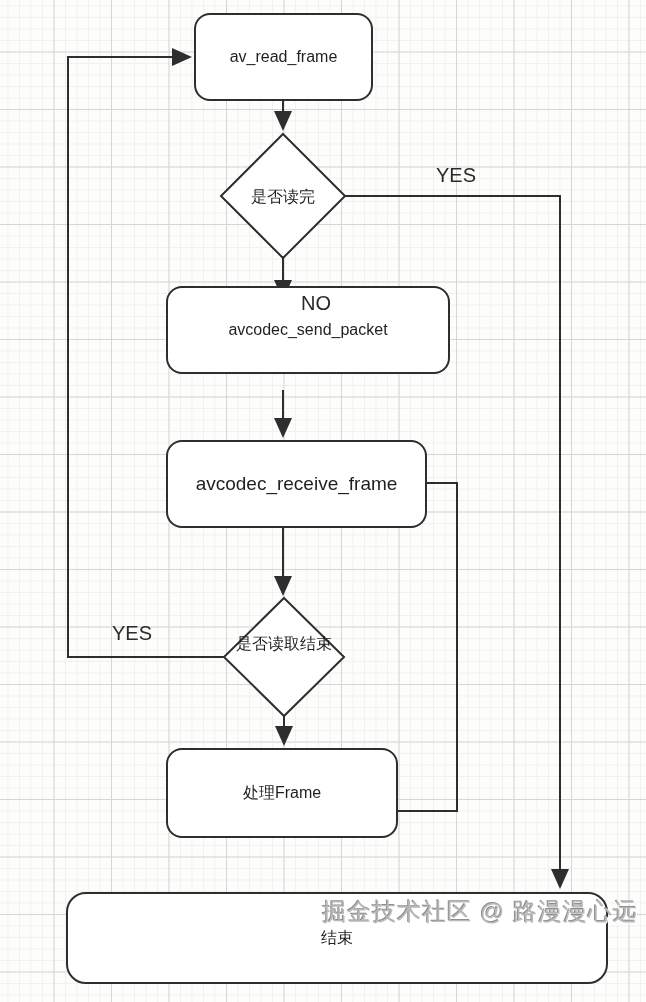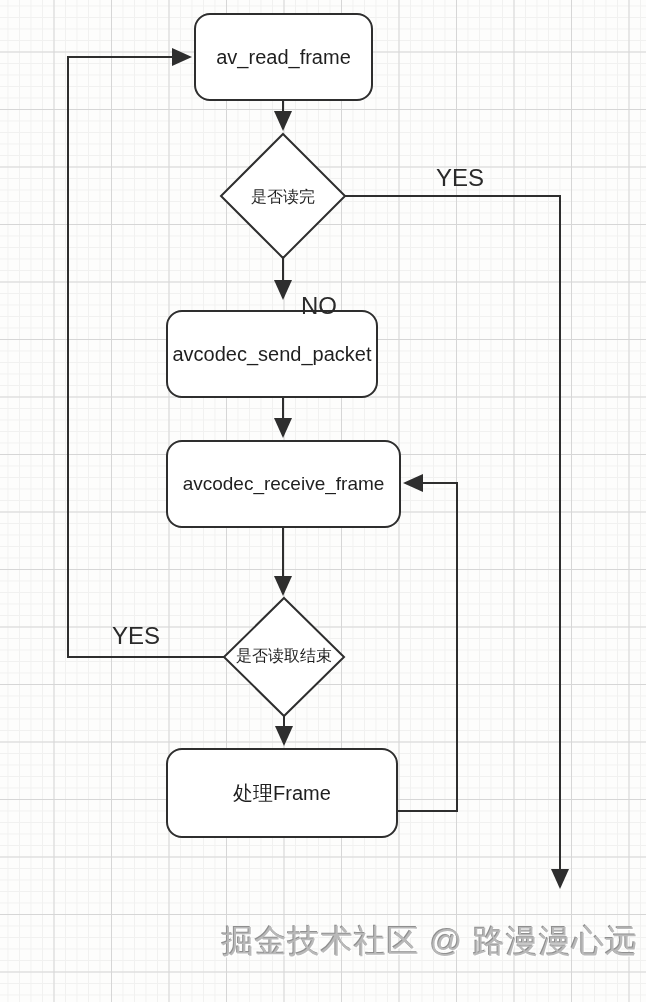--- a/index.html
+++ b/index.html
@@ -34,52 +34,52 @@
   }
   .node {
     position: absolute;
     background: #ffffff;
     border: 2px solid #2e2e2e;
     border-radius: 16px;
     display: flex;
     align-items: center;
     justify-content: center;
     text-align: center;
-    font-size: 20px;
+    font-size: 16px;
     line-height: 26px;
     white-space: nowrap;
     color: #1f1f1f;
   }
   .node-av-read-frame   { left: 194px; top: 13px;  width: 179px; height: 88px; }
-  .node-send-packet     { left: 166px; top: 310px; width: 212px; height: 88px; }
-  .node-receive-frame   { left: 166px; top: 440px; width: 235px; height: 88px; font-size: 19px; align-items: center; }
+  .node-send-packet     { left: 166px; top: 286px; width: 284px; height: 88px; }
+  .node-receive-frame   { left: 166px; top: 440px; width: 261px; height: 88px; font-size: 19px; align-items: center; }
   .node-process-frame   { left: 166px; top: 748px; width: 232px; height: 90px; justify-content: center; }
   .node-end             { left: 66px;  top: 892px; width: 542px; height: 92px; border-radius: 20px; }
   .diamond-label {
     position: absolute;
     text-align: center;
     font-size: 16px;
     line-height: 27px;
     color: #1f1f1f;
   }
   .diamond-label-1 { left: 222px; top: 183px; width: 122px; }
-  .diamond-label-2 { left: 234px; top: 630px; width: 100px; word-break: break-all; margin-top: 12px; }
+  .diamond-label-2 { left: 234px; top: 630px; width: 100px; word-break: break-all; }
   .edge-label {
     position: absolute;
-    font-size: 24px;
+    font-size: 20px;
     color: #2a2a2a;
   }
   .edge-label-yes-right { left: 436px; top: 164px; }
   .edge-label-no        { left: 301px; top: 272px; margin-top: 20px; }
   .edge-label-yes-left  { left: 112px; top: 622px; }
   .watermark {
     position: absolute;
     right: 8px;
-    top: 920px;
-    font-size: 32px;
+    top: 896px;
+    font-size: 24px;
     letter-spacing: 1px;
     color: #b9b9b9;
     text-shadow: -1px -1px 0 #8f8f8f, 1px 1px 0 #ffffff;
     white-space: nowrap;
     z-index: 5;
   }
 </style>
 </head>
 <body>
 
@@ -121,20 +121,23 @@
   </div>
 
   <div class="node node-receive-frame">
     <span>avcodec_receive_frame</span>
   </div>
 
   <div class="node node-process-frame">
     <span>处理Frame</span>
   </div>
 
+  <div class="node node-end">
+    <span>结束</span>
+  </div>
 
   <div class="diamond-label diamond-label-1">是否读完</div>
   <div class="diamond-label diamond-label-2">是否读取结束</div>
 
   <div class="edge-label edge-label-yes-right">YES</div>
   <div class="edge-label edge-label-no">NO</div>
   <div class="edge-label edge-label-yes-left">YES</div>
 
   <div class="watermark">掘金技术社区 @ 路漫漫心远</div>
 

